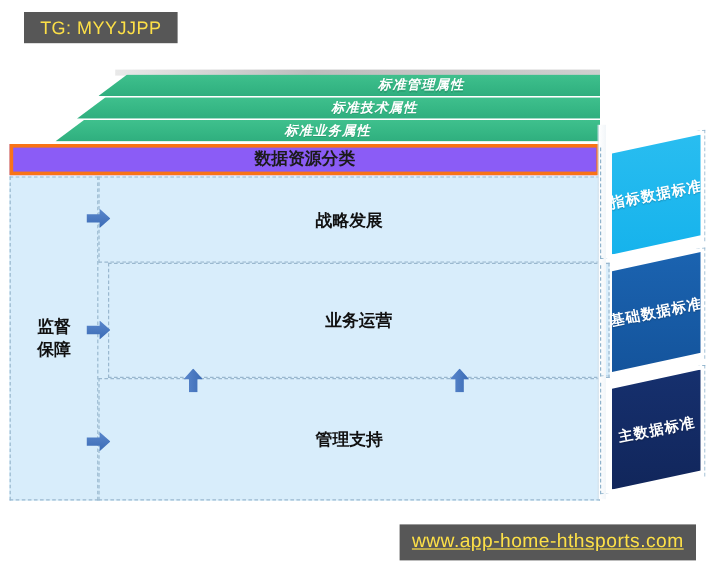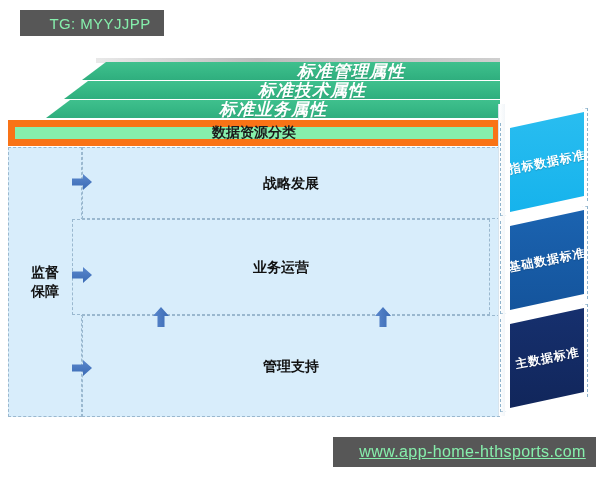--- a/index.html
+++ b/index.html
@@ -5,23 +5,23 @@
   html,body{margin:0;padding:0;}
   body{
     width:600px;height:480px;background:#ffffff;
     font-family:"Liberation Sans","DejaVu Sans",sans-serif;
     overflow:hidden;position:relative;
   }
   #stage{position:absolute;inset:0;width:600px;height:480px;}
 
   
   .wm{
-    position:absolute;background:#575757;color:#86efac;
+    position:absolute;background:#575757;color:#fde047;
     display:flex;align-items:center;justify-content:center;
-    letter-spacing:.4px;white-space:nowrap;padding-left:16px;
+    letter-spacing:.4px;white-space:nowrap;
   }
   #tag-top{left:20px;top:10px;width:128px;height:26px;font-size:15px;}
   #tag-bottom{left:333px;top:437px;width:247px;height:30px;font-size:16px;text-decoration:underline;}
 
   
   #top-shadow{
     position:absolute;left:96px;top:58px;width:404px;height:5px;
     background:linear-gradient(90deg,#e9e9e9 0%, #bdbdbd 40%, #cfcfcf 100%);
   }
 
@@ -31,50 +31,50 @@
     background:linear-gradient(180deg,#3fc08d 0%,#35b684 60%,#2fae7e 100%);
   }
   #band-1{left:82px;top:62px;width:418px;
     clip-path:polygon(24px 0,100% 0,100% 100%,0 100%);}
   #band-2{left:64px;top:81px;width:436px;
     clip-path:polygon(24px 0,100% 0,100% 100%,0 100%);}
   #band-3{left:46px;top:100px;width:454px;
     clip-path:polygon(24px 0,100% 0,100% 100%,0 100%);}
   .green-band span{
     position:absolute;right:0;left:0;top:50%;transform:translateY(-50%);
-    text-align:center;color:#ffffff;font-size:17px;font-style:italic;
+    text-align:center;color:#ffffff;font-size:11px;font-style:italic;
     font-weight:bold;letter-spacing:1px;
     text-shadow:0 1px 0 rgba(0,0,0,.12);
   }
   #band-1 span{padding-left:120px;}
   #band-2 span{padding-left:60px;}
   #band-3 span{padding-left:0px;}
 
   
   #header-bar{
     position:absolute;left:8px;top:120px;width:492px;height:26px;
-    background:#86efac;border:7px solid #f97316;box-sizing:border-box;
+    background:#8b5cf6;border:3px solid #f97316;box-sizing:border-box;
     display:flex;align-items:center;justify-content:center;
   }
   #header-bar span{font-size:14px;color:#1b1b1b;font-weight:bold;}
 
   
   #main-body{
     position:absolute;left:8px;top:147px;width:492px;height:270px;
     background:#d8edfb;
   }
   .cell{
     position:absolute;box-sizing:border-box;
     border:1px dashed #9ab8cf;background:#d8edfb;
     display:flex;align-items:center;justify-content:center;
   }
   .cell span{font-size:14px;color:#111111;font-weight:bold;line-height:1.35;text-align:center;}
   #cell-left{left:0;top:0;width:74px;height:270px;}
   #cell-r1{left:74px;top:0;width:418px;height:72px;}
-  #cell-r2{left:64px;top:72px;width:418px;height:96px;}
+  #cell-r2{left:82px;top:72px;width:418px;height:96px;}
   #cell-r3{left:74px;top:168px;width:418px;height:102px;}
 
   
   .arrow-right{
     position:absolute;width:20px;height:16px;
     background:linear-gradient(180deg,#5a87cc 0%,#3b6bb5 100%);
     clip-path:polygon(0 28%,55% 28%,55% 0,100% 50%,55% 100%,55% 72%,0 72%);
   }
   .arrow-up{
     position:absolute;width:16px;height:20px;

